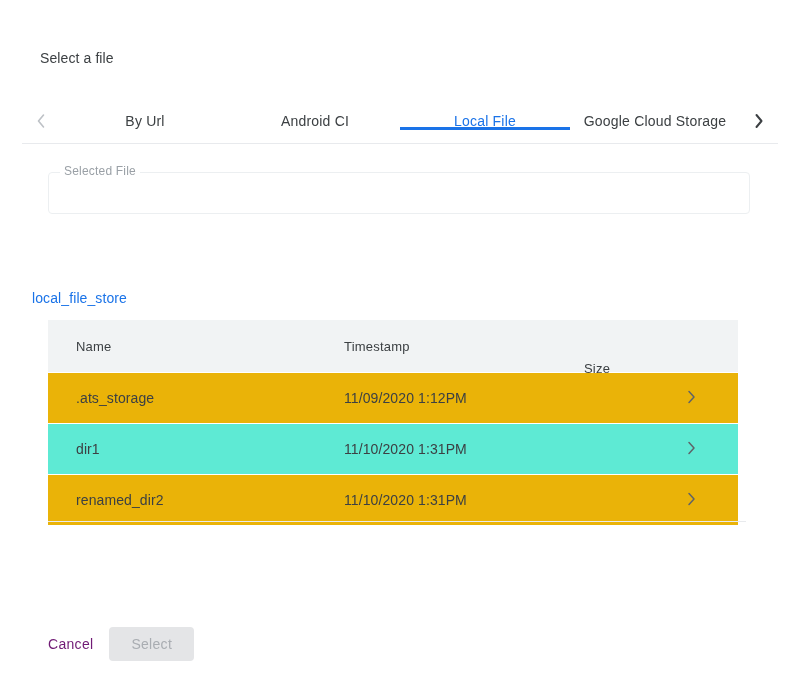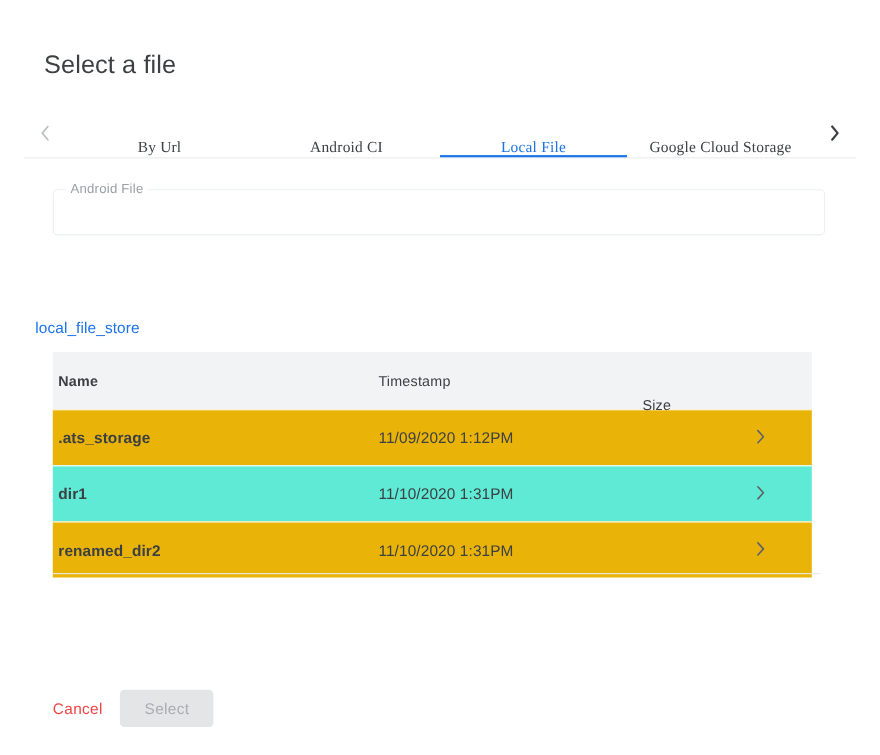--- a/index.html
+++ b/index.html
@@ -26,21 +26,21 @@
     border-radius: 8px;
     box-sizing: border-box;
     overflow: hidden;
   }
 
   
   .dialog-title {
     position: absolute;
     left: 40px;
     top: 44px;
-    font-size: 23px;
+    font-size: 14px;
     line-height: 28px;
     color: #3c4043;
     font-weight: 400;
     letter-spacing: 0.1px;
     white-space: nowrap;
   }
 
   
   .tab-bar {
     position: absolute;
@@ -64,24 +64,23 @@
     border: none;
     padding: 0;
   }
   .tab-scroll-btn svg { display: block; }
   .tab-scroll-btn.left svg path { stroke: #bdc1c6; }
   .tab-scroll-btn.right svg path { stroke: #3c4043; }
 
   .tab-list {
     flex: 1 1 auto;
     display: flex;
-    align-items: flex-end;
+    align-items: center;
     position: relative;
     overflow: hidden;
-    font-family: Liberation Serif, serif;
   }
   .tab {
     flex: 1 1 0;
     display: flex;
     align-items: center;
     justify-content: center;
     font-size: 14px;
     color: #3c4043;
     letter-spacing: 0.2px;
     cursor: pointer;
@@ -208,21 +207,21 @@
     background: #eab308;
   }
   .row.selected {
     background: #5eead4;
   }
   .row .cell {
     font-size: 14px;
     color: #3c4043;
     letter-spacing: 0.1px;
   }
-  .cell.name  { flex: 0 0 296px; padding-left: 5px; box-sizing: border-box; font-weight: bold; }
+  .cell.name  { flex: 0 0 296px; padding-left: 28px; box-sizing: border-box; }
   .cell.time  { flex: 0 0 240px; }
   .cell.size  { flex: 0 0 90px; margin-top: 44px; }
   .cell.chev  { flex: 1 1 auto; display: flex; justify-content: flex-end; padding-right: 40px; }
   .cell.chev svg path { stroke: #5f6368; }
   .table-bottom-rule {
     position: absolute;
     left: 48px;
     top: 521px;
     width: 698px;
     height: 1px;
@@ -234,21 +233,21 @@
     position: absolute;
     left: 40px;
     top: 627px;
     display: flex;
     align-items: center;
     gap: 8px;
   }
   .btn-text {
     background: transparent;
     border: none;
-    color: #ef4444;
+    color: #701a75;
     font-family: "Liberation Sans", sans-serif;
     font-size: 14px;
     letter-spacing: 0.3px;
     padding: 9px 8px;
     border-radius: 4px;
     cursor: pointer;
   }
   .btn-disabled {
     background: #e4e5e7;
     border: none;
@@ -296,21 +295,21 @@
       <span>
         <svg width="14" height="20" viewBox="0 0 14 20" fill="none">
           <path d="M4.5 4 L9.5 10 L4.5 16" stroke-width="2" stroke-linecap="round" stroke-linejoin="round"></path>
         </svg>
       </span>
     </button>
   </div>
 
   <div class="field-wrap">
     <div class="field-outline"></div>
-    <div class="field-label">Android File</div>
+    <div class="field-label">Selected File</div>
     <input class="field-input" type="text" placeholder="" style="">
   </div>
 
 
   <div class="breadcrumb">local_file_store</div>
 
   <div class="file-table">
 
     <div class="table-head">
       <div class="cell name">Name</div>

